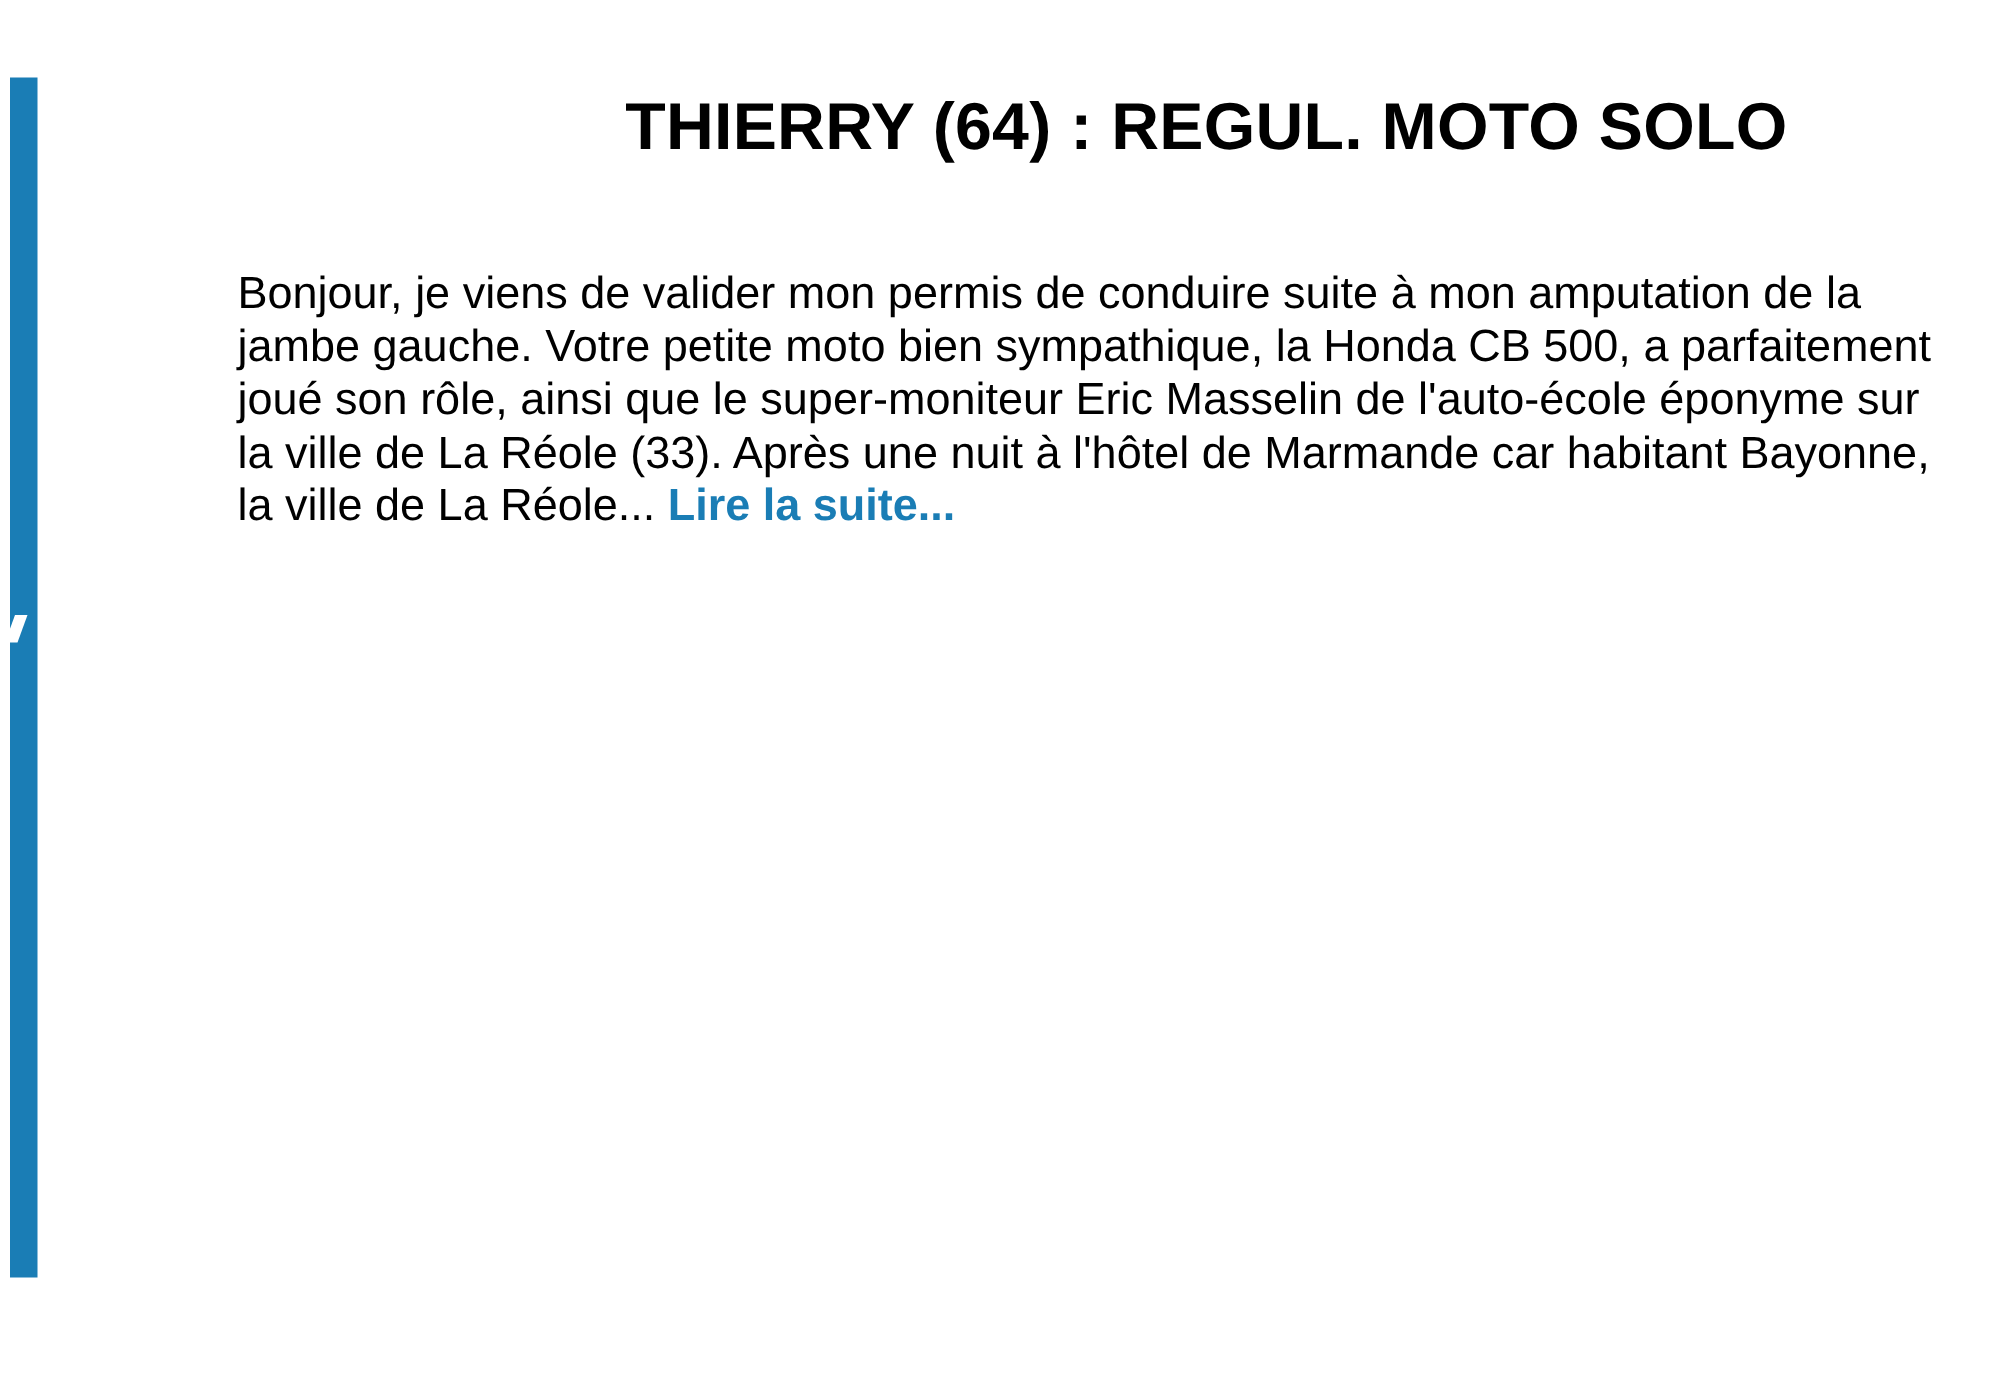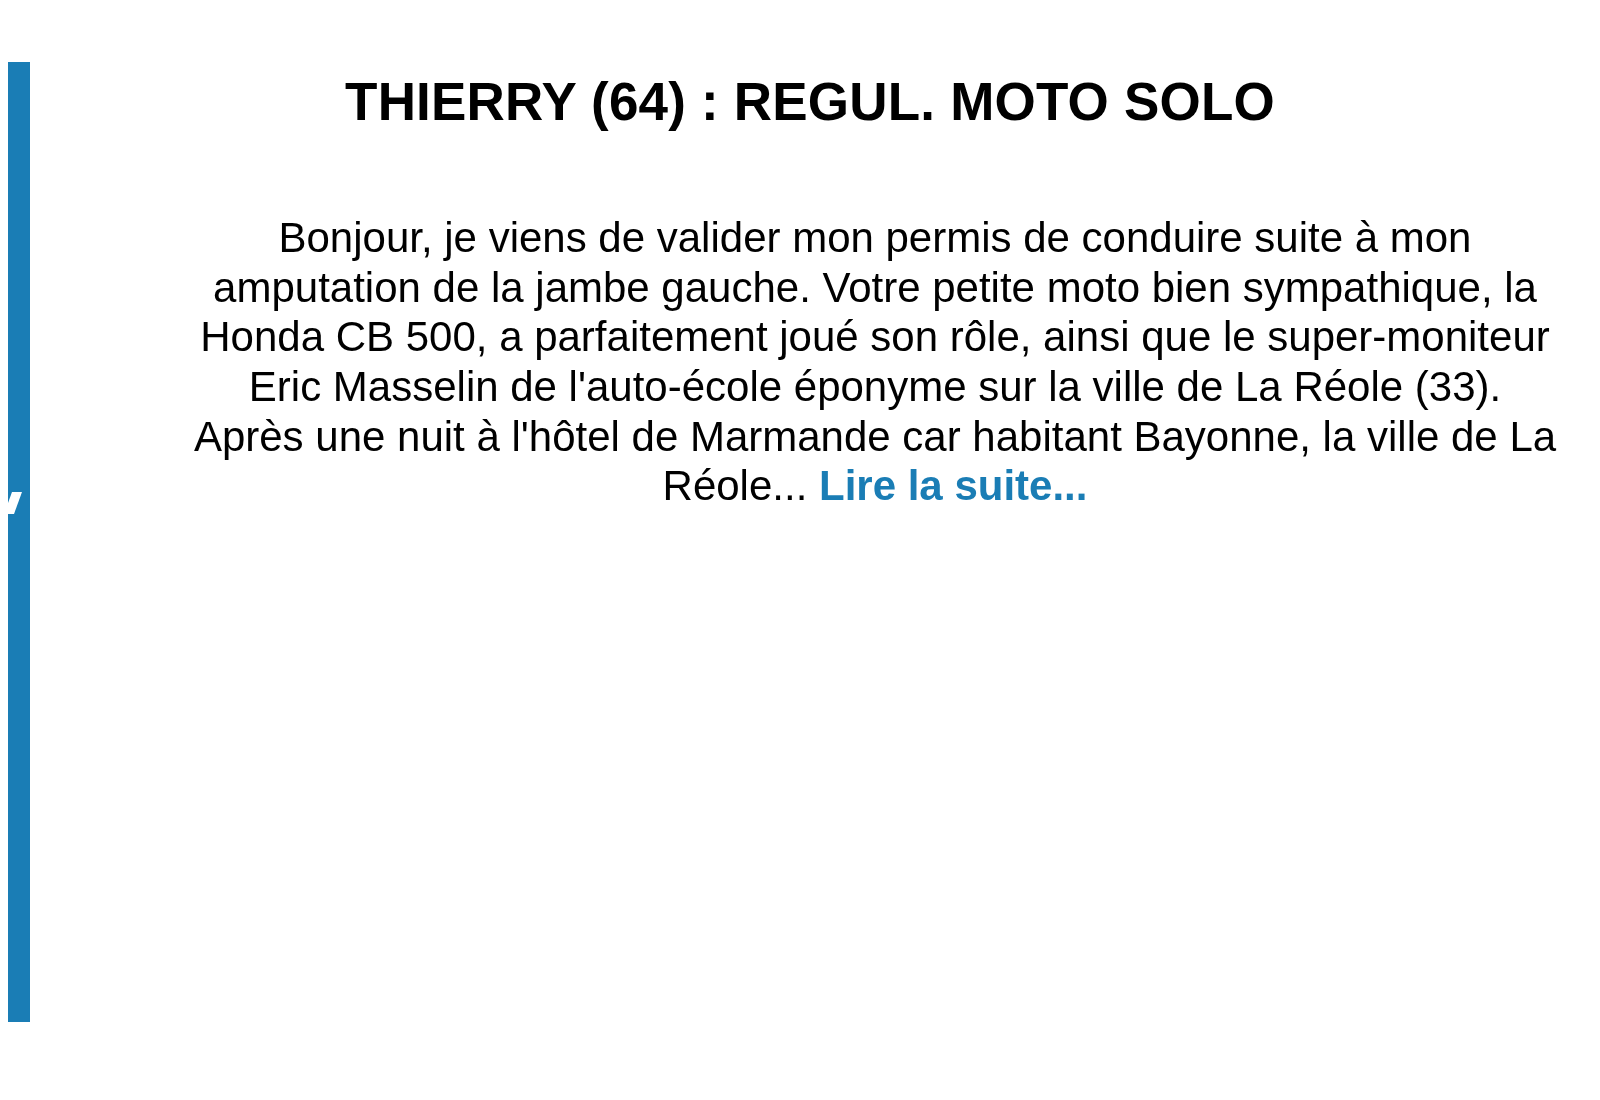--- a/index.html
+++ b/index.html
@@ -42,31 +42,31 @@
     left: 190px;
     top: 0;
     width: 1370px;
   }
   .card-title {
     margin: 0;
     padding-top: 72px;
     font-size: 53px;
     font-weight: bold;
     line-height: 1.12;
-    text-align: center;
+    text-align: right;
     letter-spacing: 0.2px;
     color: #000000;
     padding-right: 130px;
   }
   .card-body {
     margin: 0;
     padding-top: 82px;
-    font-size: 42px;
+    font-size: 36px;
     line-height: 1.18;
-    text-align: center;
+    text-align: left;
     color: #000000;
     word-spacing: 0px;
   }
   .read-more {
     color: #1a7db5;
     font-weight: bold;
     text-decoration: none;
     cursor: pointer;
   }
 </style>

